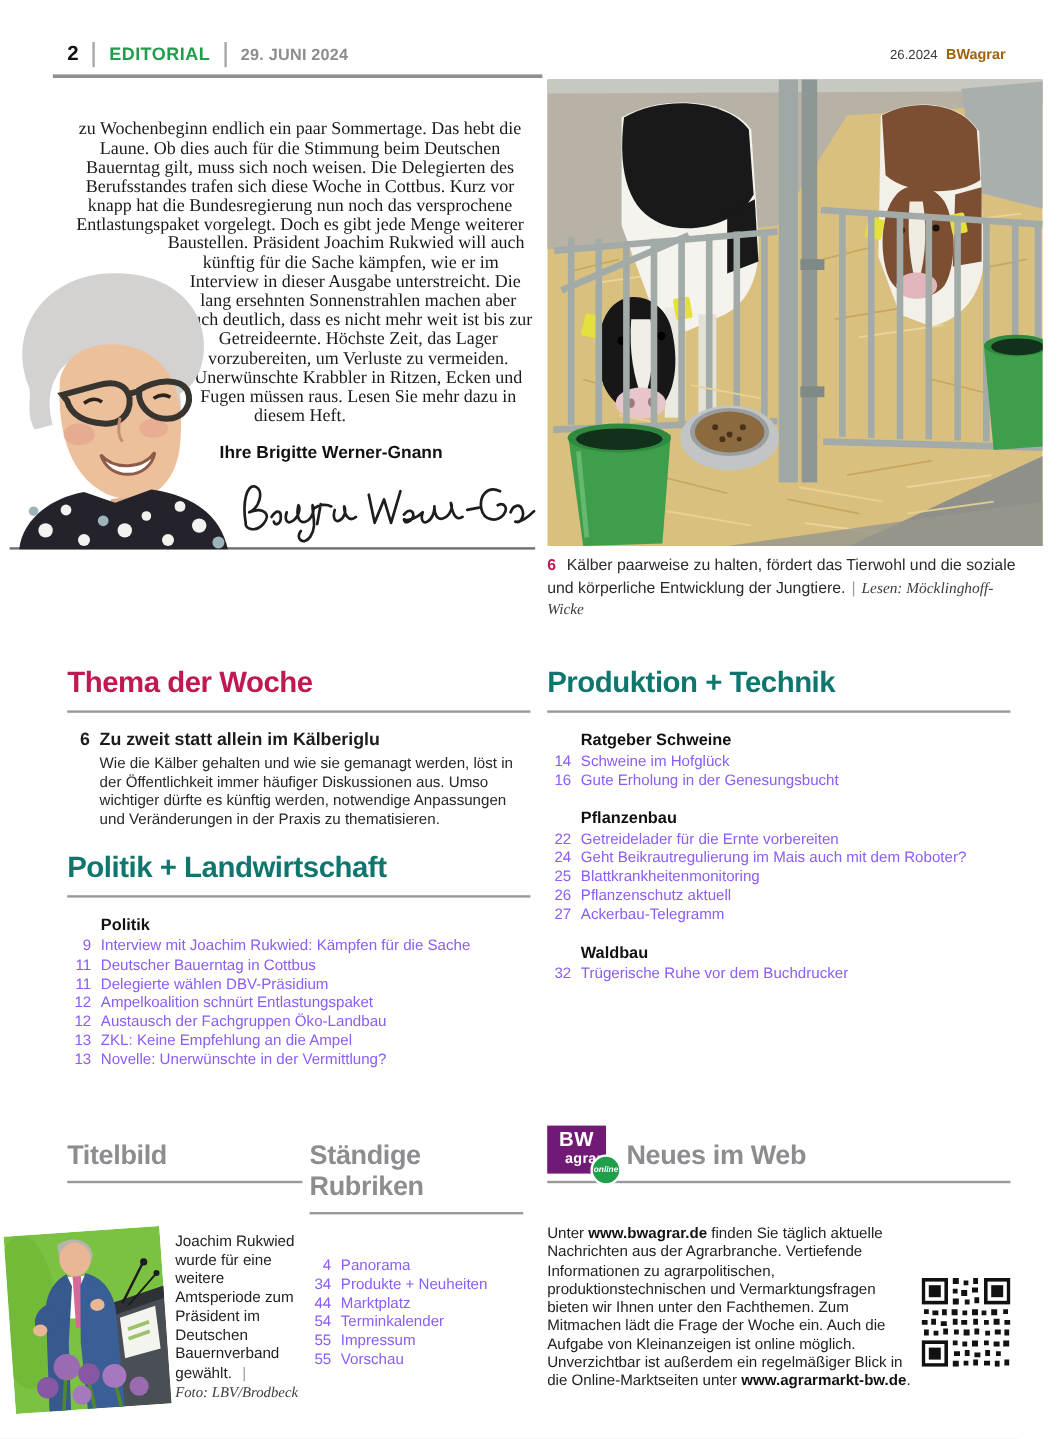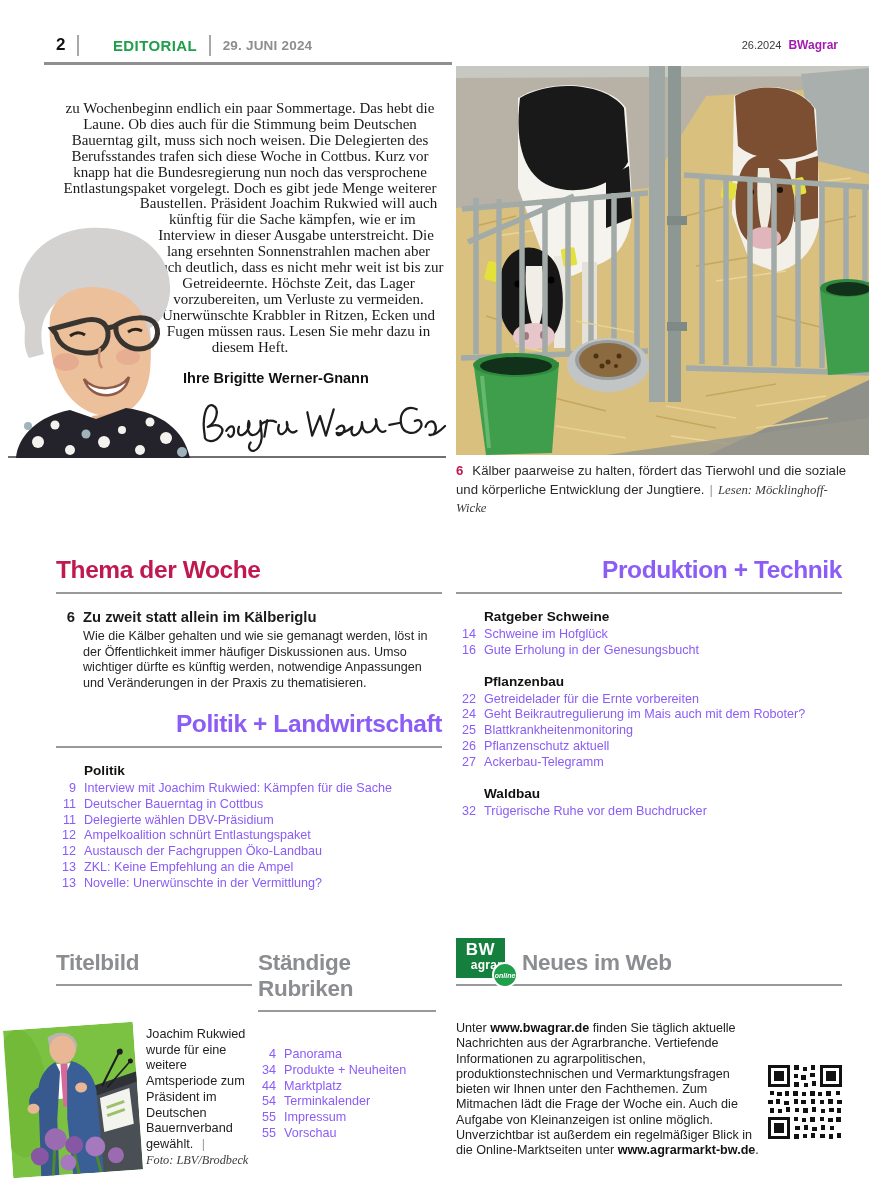--- a/index.html
+++ b/index.html
@@ -7,25 +7,25 @@
     position:relative; width:882px; height:1199px; margin:0 auto;
     background:#ffffff; overflow:hidden;
     font-family:"Liberation Sans", sans-serif; color:#1b1b1b;
     -webkit-font-smoothing:antialiased;
   }
   
   .header-bar { position:absolute; top:33px; left:56px; right:44px; height:24px;
     display:flex; align-items:center; }
   .pageno { font-size:17px; font-weight:800; color:#111; }
   .vdiv { width:1.5px; height:21px; background:#a6a8aa; margin:0 12px; }
-  .section-lbl { font-size:15px; font-weight:800; letter-spacing:.4px; color:#1f9e4c;margin-left:22px; }
+  .section-lbl { font-size:15px; font-weight:800; letter-spacing:.4px; color:#1f9e4c; }
   .date-lbl { font-size:13.5px; font-weight:700; color:#8b8d90; letter-spacing:.2px; }
   .header-right { margin-left:auto; display:flex; align-items:baseline; gap:7px;justify-content:space-between; }
   .issue-lbl { font-size:11px; color:#3a3a3a; }
-  .mag-lbl { font-size:12px; font-weight:800; color:#a21caf; }
+  .mag-lbl { font-size:12px; font-weight:800; color:#a16207; }
   .header-rule { position:absolute; top:62px; left:44px; width:408px; height:2.5px; background:#8d8f91; }
 
   
   .editorial { position:absolute; left:56px; top:101px; width:388px; }
   .editorial h1 { margin:0 0 9px 0; font-family:"Liberation Serif", serif; font-weight:400;
     font-size:27px; letter-spacing:.2px; color:#141414; }
   .editorial p { margin:0; font-family:"Liberation Serif", serif; font-size:15px;
     line-height:15.9px; text-align:center; color:#1a1a1a; }
   .wrap-spacer { float:left; width:97px; height:146px; margin-top:2px;
     shape-outside:polygon(0 0, 50% 0, 80% 22%, 100% 50%, 100% 100%, 0 100%); }
@@ -38,21 +38,21 @@
   .calf-photo { position:absolute; left:456px; top:66px; width:413px; height:389px; overflow:hidden; }
   .calf-caption { position:absolute; left:456px; top:462px; width:400px;
     font-size:13.2px; line-height:18.6px; color:#2b2b2b; }
   .cap-no { color:#c01950; font-weight:800; margin-right:9px; }
   .cap-sep { color:#9a9c9e; margin:0 5px; }
   .cap-credit { font-family:"Liberation Serif", serif; font-style:italic; font-size:12.8px; color:#3c3c3c; }
 
   
   .toc-h2 { margin:0; font-size:24.5px; font-weight:800; letter-spacing:-.4px;
     padding-bottom:8px; border-bottom:2.5px solid #97999b; }
-  .magenta { color:#c01950; } .green { color:#8b5cf6;text-align:right; }
+  .magenta { color:#c01950; } .green { color:#0f766e; }
   .toc-block { position:absolute; width:386px; }
   .thema-block { left:56px; top:556px; }
   .politik-block { left:56px; top:710px; }
   .prod-block  { left:456px; top:556px; }
   .thema-entry { margin-top:15px; }
   .thema-title-row { display:flex; font-weight:800; font-size:14.8px; line-height:17px; }
   .thema-title-row .pg { width:19px; text-align:right; margin-right:8px; flex:none; }
   .thema-desc { margin:3px 0 0 27px; font-size:12.6px; line-height:15.6px; color:#262626; }
   .toc-sub { font-size:13.6px; font-weight:800; margin:15px 0 3px 28px; color:#111; }
   .toc-rows { }
@@ -60,21 +60,21 @@
   .toc-row .pg { width:20px; text-align:right; margin-right:8px; flex:none; }
 
   
   .bottom-h3 { margin:0; font-size:22.5px; font-weight:800; letter-spacing:-.3px; color:#8b8d90;
     padding-bottom:8px; border-bottom:2.5px solid #97999b; }
   .titelbild-block { position:absolute; left:56px;  top:950px; width:196px; }
   .rubriken-block  { position:absolute; left:258px; top:950px; width:178px; }
   .web-block       { position:absolute; left:456px; top:950px; width:386px; }
   .web-block .bottom-h3 { padding-left:66px; }
   .weblogo { position:absolute; left:0px; top:-12px; width:64px; height:52px; }
-  .logo-box { position:absolute; left:0; top:0; width:49px; height:40px; background:#15803d;
+  .logo-box { position:absolute; left:0; top:0; width:49px; height:40px; background:#701a75;
     color:#fff; font-weight:800; line-height:1; padding-top:3px; box-sizing:border-box; text-align:center; }
   .logo-bw { font-size:17px; letter-spacing:.5px; display:block; }
   .logo-agrar { font-size:12px; letter-spacing:.3px; display:block; margin-top:1px;margin-left:12px; }
   .logo-circle { position:absolute; left:36px; top:24px; width:26px; height:26px; border-radius:50%;
     background:#1f9e4c; border:2px solid #fff; box-sizing:border-box; color:#fff;
     font-size:7px; font-style:italic; font-weight:700; display:flex; align-items:center; justify-content:center; }
   .titel-photo { position:absolute; left:8px; top:1026px; width:130px; height:148px;
     transform:rotate(-4deg); transform-origin:50% 50%; }
   .titel-text { position:absolute; left:146px; top:1027px; width:114px;
     font-size:12.7px; line-height:15.7px; color:#222; }

